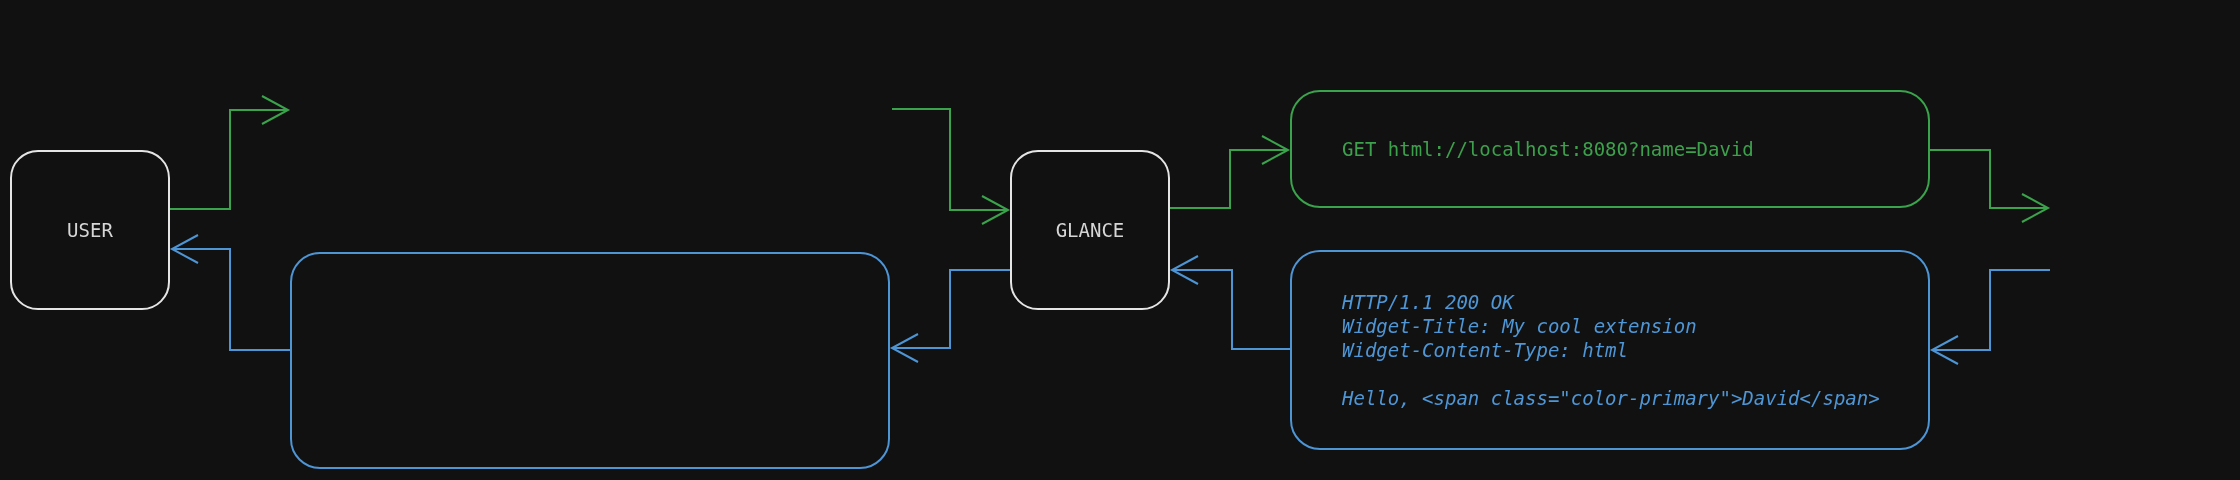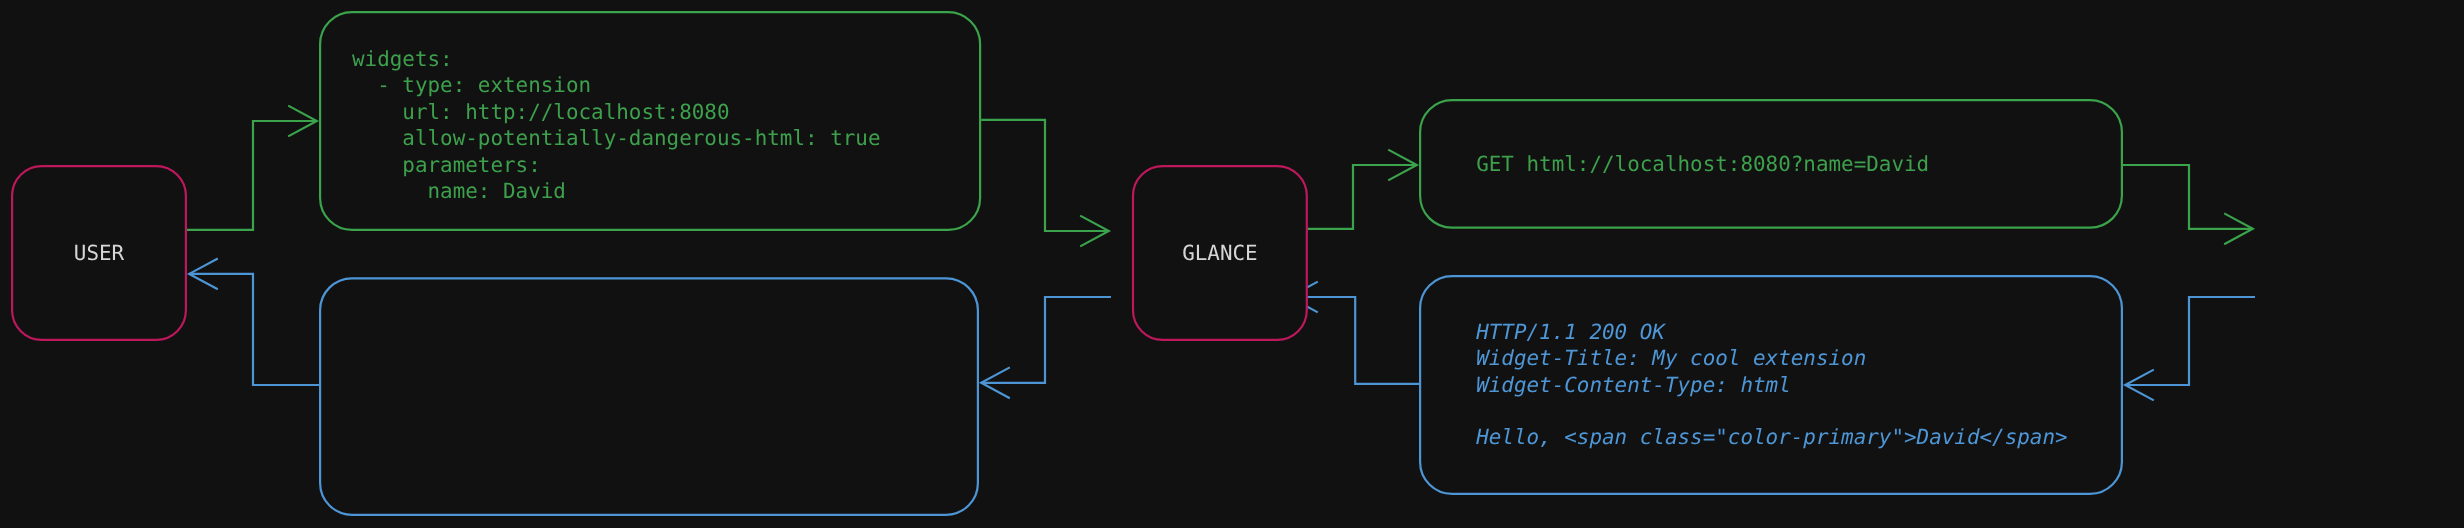--- a/index.html
+++ b/index.html
@@ -15,21 +15,21 @@
     font-family: "DejaVu Sans Mono", "Liberation Mono", monospace;
     overflow: hidden;
   }
   .wires {
     position: absolute;
     left: 0; top: 0;
     width: 2240px; height: 480px;
   }
   .node {
     position: absolute;
-    border: 2px solid #be185d;
+    border: 2px solid #e5e5e5;
     border-radius: 28px;
     background: #111111;
     display: flex;
     align-items: center;
     justify-content: center;
     color: #d6d6d6;
     font-size: 19px;
     box-sizing: border-box;
   }
   .codebox {
@@ -47,21 +47,21 @@
     margin: 0;
     font-family: "DejaVu Sans Mono", "Liberation Mono", monospace;
     font-size: 19px;
     line-height: 24px;
   }
   #config-box  { left: 290px; top: 10px;  width: 602px; height: 200px; padding: 30px 0 0 28px; }
   #request-box { left: 1290px; top: 90px; width: 640px; height: 118px; display: flex; align-items: center; padding-left: 50px; }
   #response-box{ left: 1290px; top: 250px; width: 640px; height: 200px; display: flex; flex-direction: column; justify-content: center; padding-left: 50px; font-style: italic; }
   #widget-box  { left: 290px; top: 252px; width: 600px; height: 217px; }
   #user-node   { left: 10px;   top: 150px; width: 160px; height: 160px; }
-  #glance-node { left: 1010px; top: 150px; width: 160px; height: 160px; margin-left: 19px; }
+  #glance-node { left: 1010px; top: 150px; width: 160px; height: 160px; }
   #extension-node { left: 2050px; top: 150px; width: 180px; height: 160px; }
   path.wire, polyline.head {
     fill: none;
     stroke-width: 2px;
   }
   .g { stroke: #3aa34b; }
   .b { stroke: #4d95d5; }
 </style>
 </head>
 <body>
@@ -89,28 +89,20 @@
     <polyline class="head b" points="198,235 172,249 198,263"></polyline>
   </svg>
 
   <div class="node" id="user-node">
     <span>USER</span>
   </div>
   <div class="node" id="glance-node">
     <span>GLANCE</span>
   </div>
 
-  <div class="codebox green" id="config-box">
-    <pre class="codeblock">widgets:
-  - type: extension
-    url: http://localhost:8080
-    allow-potentially-dangerous-html: true
-    parameters:
-      name: David</pre>
-  </div>
 
   <div class="codebox green" id="request-box">
     <pre class="codeblock">GET html://localhost:8080?name=David</pre>
   </div>
 
   <div class="codebox blue" id="response-box">
     <pre class="codeblock">HTTP/1.1 200 OK
 Widget-Title: My cool extension
 Widget-Content-Type: html
 

